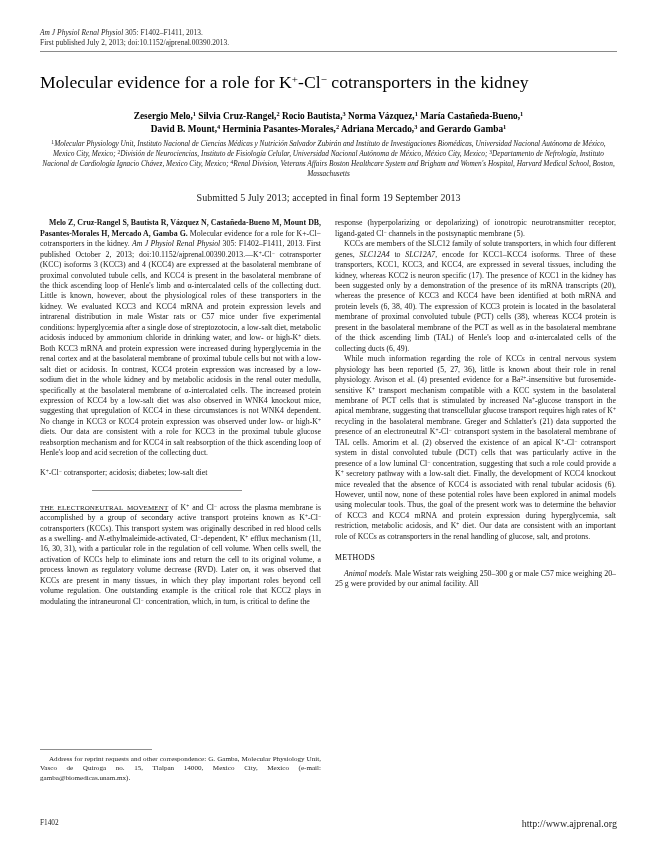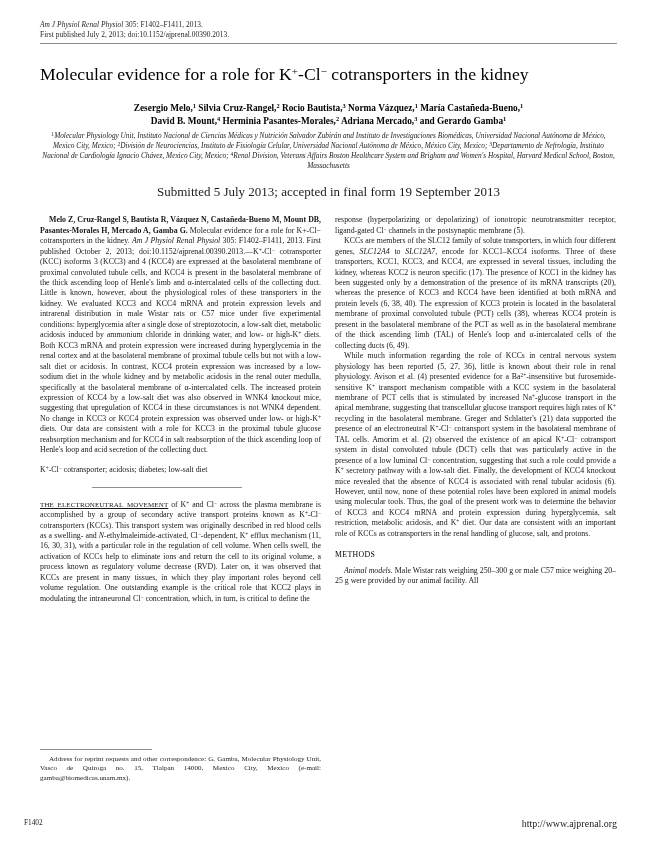--- a/index.html
+++ b/index.html
@@ -14,21 +14,21 @@
     color: #1a1a1a;
     position: relative;
     overflow: hidden;
   }
   .page {
     position: absolute;
     left: 0; top: 0;
     width: 653px;
     height: 848px;
     box-sizing: border-box;
-    padding: 20px 36px 0 40px;
+    padding: 28px 36px 0 40px;
   }
 
   
   .journal-head {
     font-size: 7.4px;
     line-height: 9.6px;
     letter-spacing: 0.05px;
     color: #1f1f1f;
   }
   .journal-head .ital { font-style: italic; }
@@ -68,21 +68,21 @@
     font-size: 7.3px;
     line-height: 10.1px;
     font-style: italic;
     text-align: center;
     color: #1c1c1c;
   }
   .affil sup { font-style: normal; font-size: 0.76em; vertical-align: 0.42em; }
 
   .submitted {
     margin-top: 13px;
-    font-size: 13px;
+    font-size: 10px;
     text-align: center;
     color: #1c1c1c;
   }
 
   
   .columns {
     margin-top: 15px;
     display: flex;
     gap: 14px;
   }
@@ -155,21 +155,21 @@
     font-weight: normal;
     font-variant: small-caps;
     letter-spacing: 0.35px;
     color: #000;
   }
   .sec-body { margin-top: 6.5px; }
 
   
   .footer {
     position: absolute;
-    left: 24px;
+    left: 40px;
     right: 36px;
     top: 818px;
     display: flex;
     justify-content: space-between;
     font-size: 7.3px;
     color: #1c1c1c;
   }
   .footer .right { font-size: 10px; }
 </style>
 </head>

